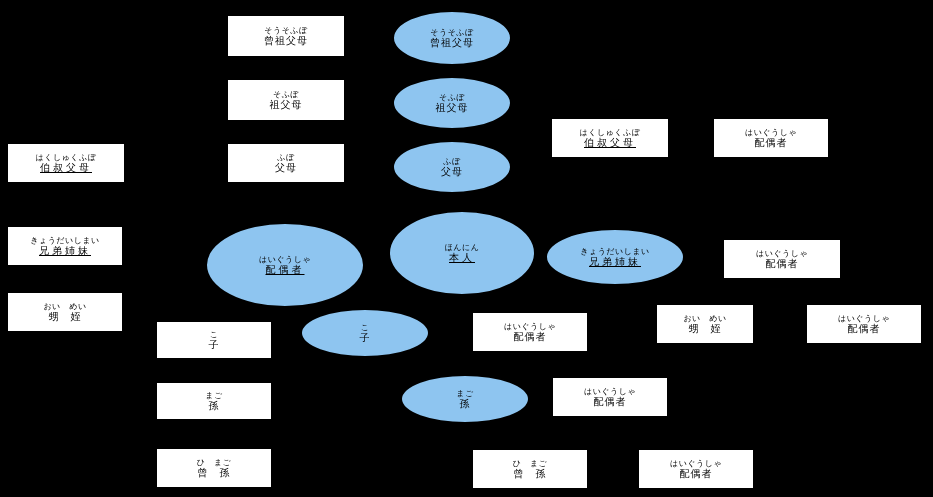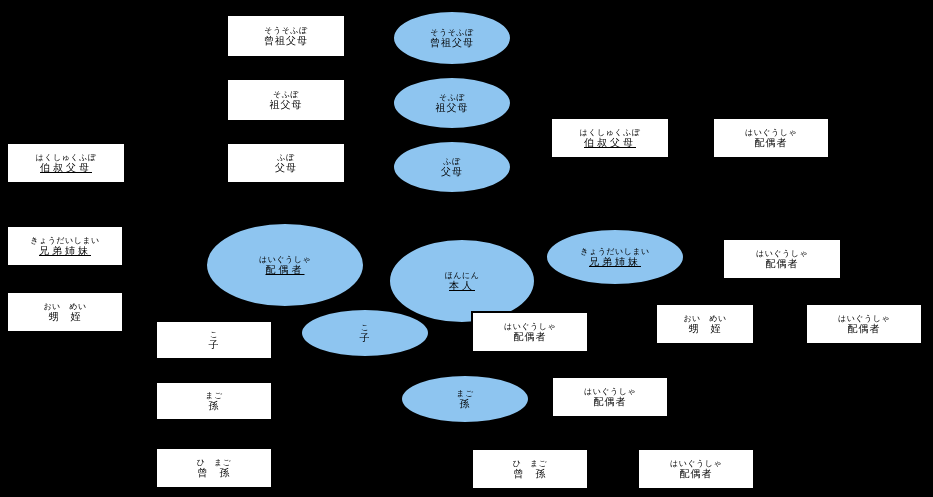--- a/index.html
+++ b/index.html
@@ -144,21 +144,21 @@
   <div class="node ellipse" style="left:392px;top:76px;width:120px;height:54px;">
     <span class="ruby">そふぼ</span>
     <span class="base">祖父母</span>
   </div>
 
   <div class="node ellipse" style="left:392px;top:140px;width:120px;height:54px;">
     <span class="ruby">ふぼ</span>
     <span class="base">父母</span>
   </div>
 
-  <div class="node ellipse" style="left:388px;top:238px;width:148px;height:86px;">
+  <div class="node ellipse" style="left:388px;top:210px;width:148px;height:86px;">
     <span class="ruby">ほんにん</span>
     <span class="base sp2">本人</span>
   </div>
 
   <div class="node ellipse" style="left:300px;top:308px;width:130px;height:50px;">
     <span class="ruby">こ</span>
     <span class="base">子</span>
   </div>
 
   <div class="node ellipse" style="left:400px;top:374px;width:130px;height:50px;">

